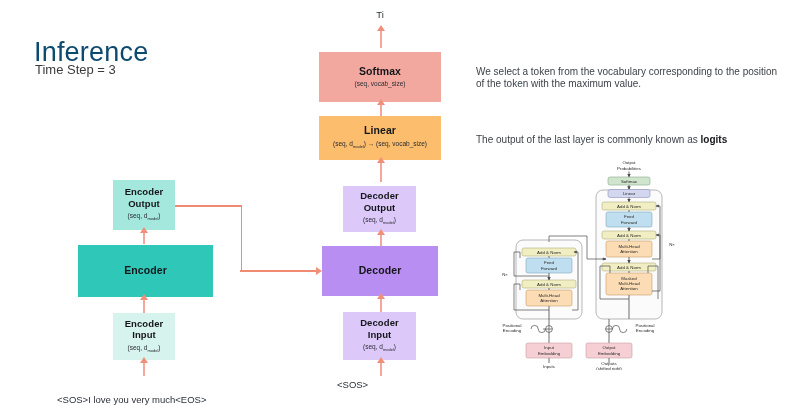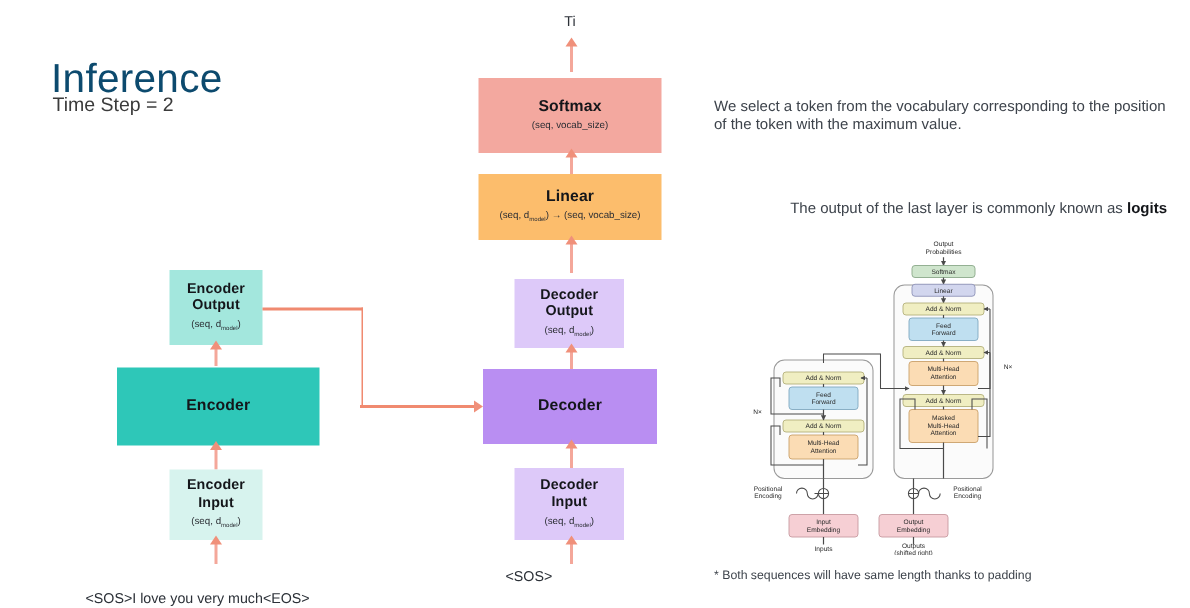--- a/index.html
+++ b/index.html
@@ -76,21 +76,21 @@
   
   #transformer-figure{left:497px;top:158px;width:205px;height:212px;}
   #transformer-figure svg{display:block;}
 </style>
 </head>
 <body>
 
 <div class="stage">
 
   <div class="abs" id="page-title">Inference</div>
-  <div class="abs" id="page-subtitle">Time Step = 2</div>
+  <div class="abs" id="page-subtitle">Time Step = 3</div>
 
   <div class="abs" style="left:360px;top:9px;width:40px;text-align:center;font-size:9.5px;color:#2c3138;">
     <span>Ti</span>
   </div>
   <div class="abs vline" style="left:379.5px;top:30px;height:18px;"></div>
   <div class="abs arrowup" style="left:376.5px;top:25px;"></div>
 
   <div class="abs blk" style="left:319px;top:52px;width:122px;height:50px;background:#f3a89f;">
     <div class="t big">Softmax</div>
     <div class="s">(seq, vocab_size)</div>
@@ -155,25 +155,24 @@
 
   <div class="abs hline" style="left:175px;top:205px;width:67px;"></div>
   <div class="abs vline2" style="left:240.5px;top:205px;height:66px;"></div>
   <div class="abs hline" style="left:240px;top:270px;width:78px;"></div>
   <div class="abs arrowright" style="left:316px;top:266.5px;"></div>
 
   <div class="abs note" style="left:476px;top:66px;width:302px;">
     <span>We select a token from the vocabulary corresponding to the position of the token with the maximum value.</span>
   </div>
 
-  <div class="abs note" style="left:476px;top:134px;width:302px;text-align:right;">
+  <div class="abs note" style="left:476px;top:134px;width:302px;">
     <span>The output of the last layer is commonly known as </span><b>logits</b>
   </div>
 
-  <div class="abs" id="footnote" style="left:476px;top:379px;">* Both sequences will have same length thanks to padding</div>
 
   <div class="abs" id="transformer-figure">
     <svg width="205" height="212" viewBox="0 0 205 212" xmlns="http://www.w3.org/2000/svg">
       <defs>
         <marker id="ah" markerWidth="5" markerHeight="5" refX="4" refY="2.2" orient="auto">
           <path d="M0,0 L4.5,2.2 L0,4.4 z" fill="#4a4a4a"></path>
         </marker>
       </defs>
       <g font-family="Liberation Sans, sans-serif" font-size="4.4" fill="#2a2a2a" text-anchor="middle">
 

